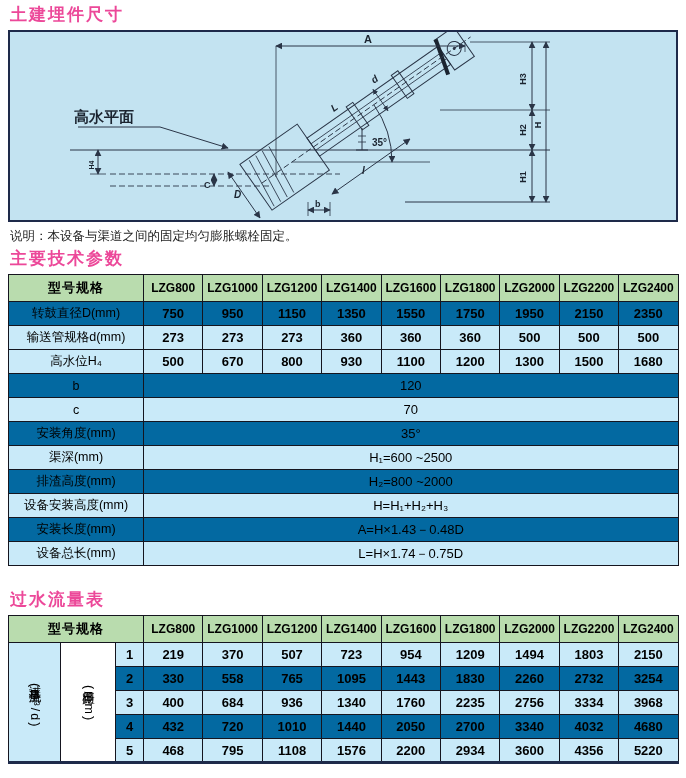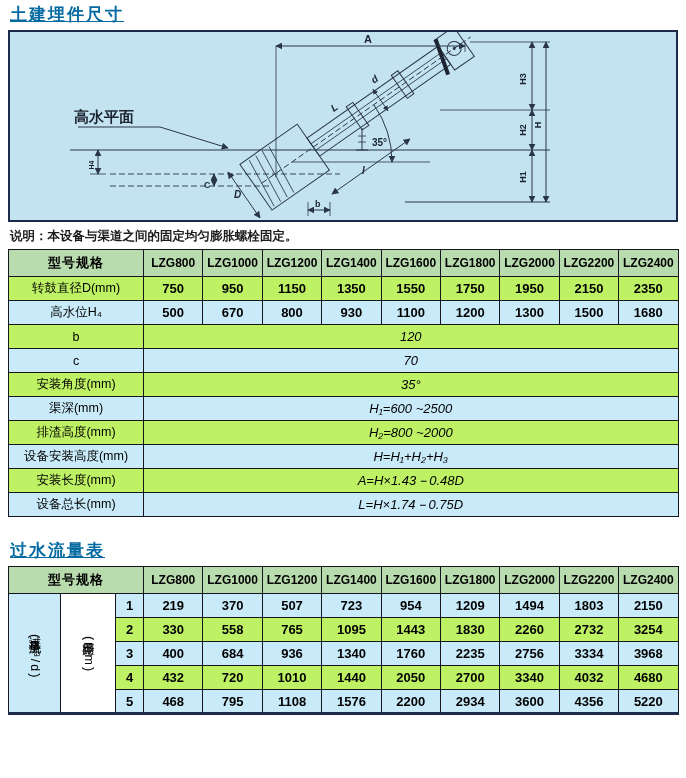--- a/index.html
+++ b/index.html
@@ -5,38 +5,37 @@
   * { box-sizing: border-box; }
   html,body { margin:0; padding:0; background:#fff; }
   body {
     width:686px;
     font-family:"Liberation Sans","DejaVu Sans",sans-serif;
     color:#000;
   }
   .page { padding:2px 8px 0 8px; }
 
   .sec-title {
-    color:#0369a1;
+    color:#ec4899;
     font-size:17px;
     font-weight:bold;
     letter-spacing:2px;
     margin:3px 0 5px 2px;
     line-height:20px;
-    text-decoration:underline;
   }
 
   .diagram-box {
     width:670px; height:192px;
     background:#c3e3f1;
     border:2px solid #1e2a4a;
     overflow:hidden;
   }
   .diagram-box svg { display:block; }
 
-  .note { font-size:12.5px; color:#1c1c1c; margin:7px 0 5px 2px; line-height:15px;font-weight:bold; }
+  .note { font-size:12.5px; color:#1c1c1c; margin:7px 0 5px 2px; line-height:15px; }
 
   table {
     border-collapse:collapse;
     table-layout:fixed;
     width:670px;
     border:1px solid #22c55e;
   }
   th, td {
     border:1px solid #15151f;
     text-align:center;
@@ -49,23 +48,23 @@
   }
   thead th {
     background:#b9dcae;
     height:27px;
     font-weight:bold;
     font-size:12px;
   }
   thead th.corner { font-size:13px; letter-spacing:1px; }
   td.lbl { font-size:12.5px; }
   td.num { font-weight:bold; font-size:13px; }
-  td.span-val { font-size:13px;font-style:italic; }
+  td.span-val { font-size:13px; }
   tr.row-blue td { background:#c9eaf9; }
-  tr.row-white td { background:#bef264; }
+  tr.row-white td { background:#0369a1; }
   td.vcell {
     writing-mode:vertical-rl;
     text-orientation:mixed;
     letter-spacing:2px;
     font-size:12.5px;
     padding:4px 0;
   }
   td.vcell-blue { background:#c9eaf9 !important; }
   td.vcell-white { background:#ffffff !important; }
   .flow-table { border-bottom:3px solid #1e2a4a; }
@@ -160,20 +159,21 @@
       <line x1="322" y1="162" x2="400" y2="107" class="dln" marker-start="url(#arr)" marker-end="url(#arr)"></line>
       <text x="352" y="142" font-size="10" font-style="italic" class="dtxt">l</text>
 
       <path d="M 382 130 A 100 100 0 0 0 364 73" class="dln" marker-start="url(#arr)"></path>
       <text x="362" y="114" font-size="10" class="dtxt">35°</text>
     </svg>
   </div>
 
   <div class="note">说明：本设备与渠道之间的固定均匀膨胀螺栓固定。</div>
 
+  <div class="sec-title">主要技术参数</div>
 
   <table class="params-table">
     <colgroup>
       <col style="width:135px">
       <col span="9" style="width:59.4px">
     </colgroup>
     <thead>
         <tr>
           <th class="corner">型号规格</th>
           <th>LZG800</th>
@@ -192,20 +192,32 @@
           <td class="lbl">转鼓直径D(mm)</td>
           <td class="num">750</td>
           <td class="num">950</td>
           <td class="num">1150</td>
           <td class="num">1350</td>
           <td class="num">1550</td>
           <td class="num">1750</td>
           <td class="num">1950</td>
           <td class="num">2150</td>
           <td class="num">2350</td>
+        </tr>
+        <tr class="row-blue">
+          <td class="lbl">输送管规格d(mm)</td>
+          <td class="num">273</td>
+          <td class="num">273</td>
+          <td class="num">273</td>
+          <td class="num">360</td>
+          <td class="num">360</td>
+          <td class="num">360</td>
+          <td class="num">500</td>
+          <td class="num">500</td>
+          <td class="num">500</td>
         </tr>
         <tr class="row-blue">
           <td class="lbl">高水位H₄</td>
           <td class="num">500</td>
           <td class="num">670</td>
           <td class="num">800</td>
           <td class="num">930</td>
           <td class="num">1100</td>
           <td class="num">1200</td>
           <td class="num">1300</td>

